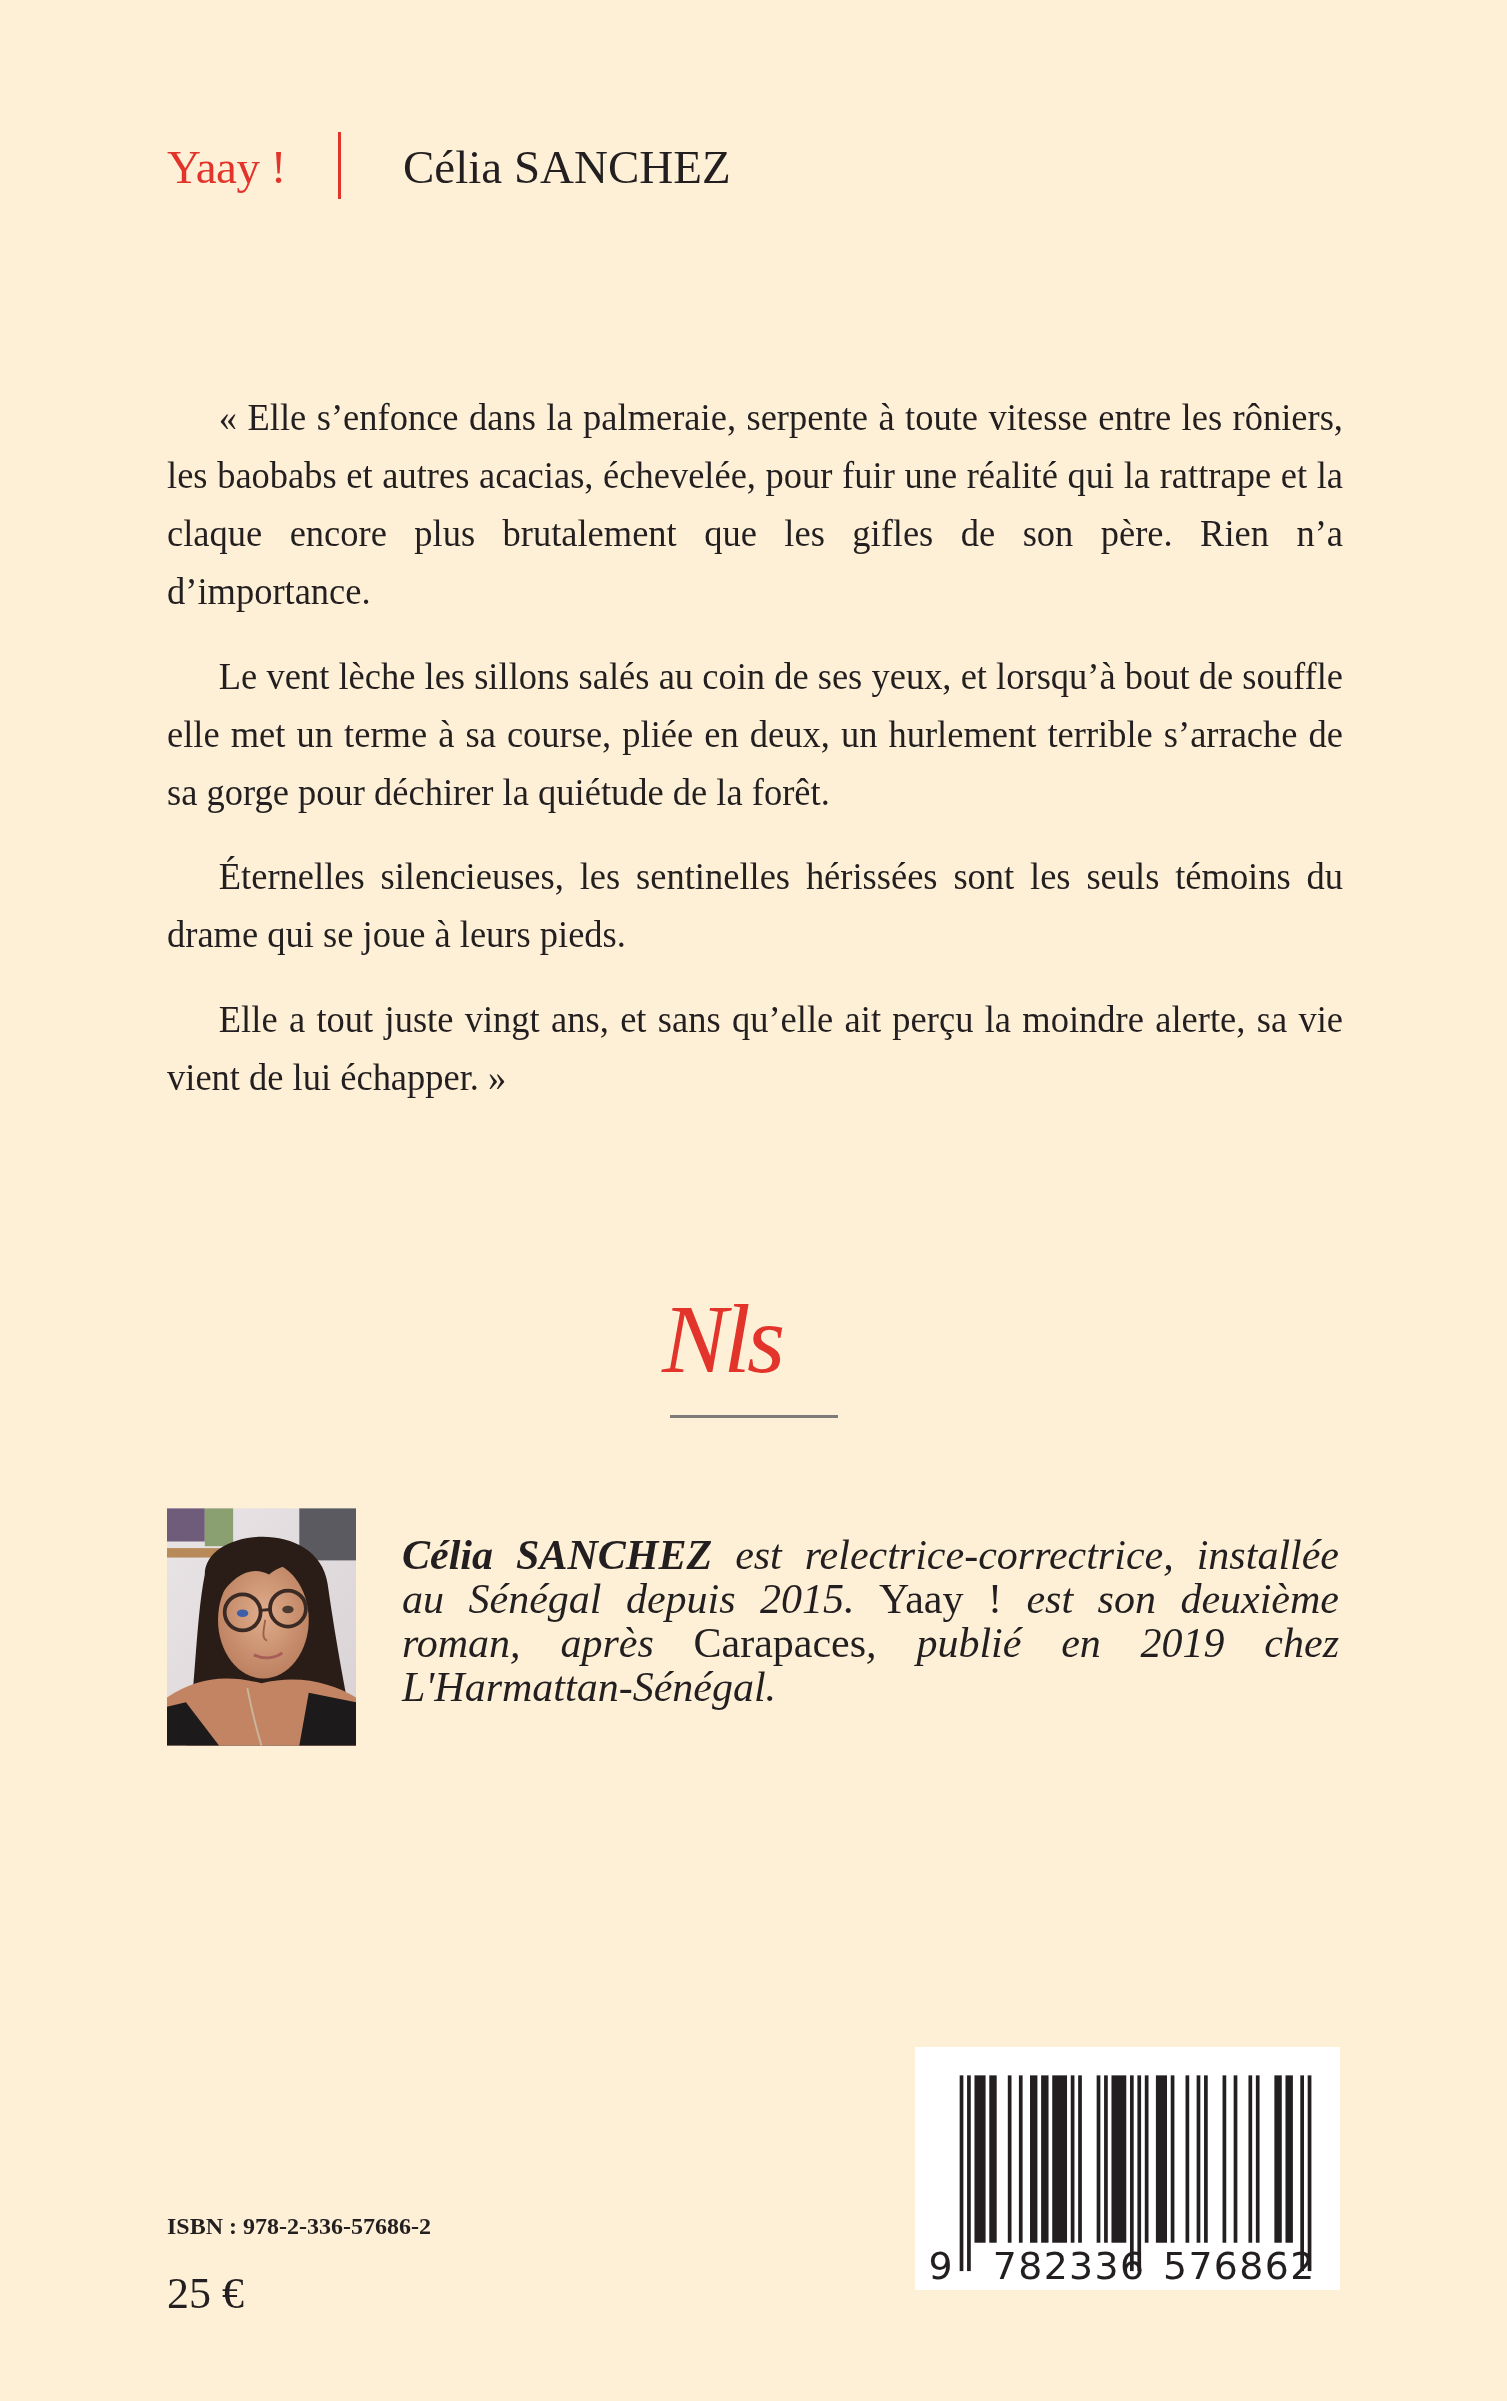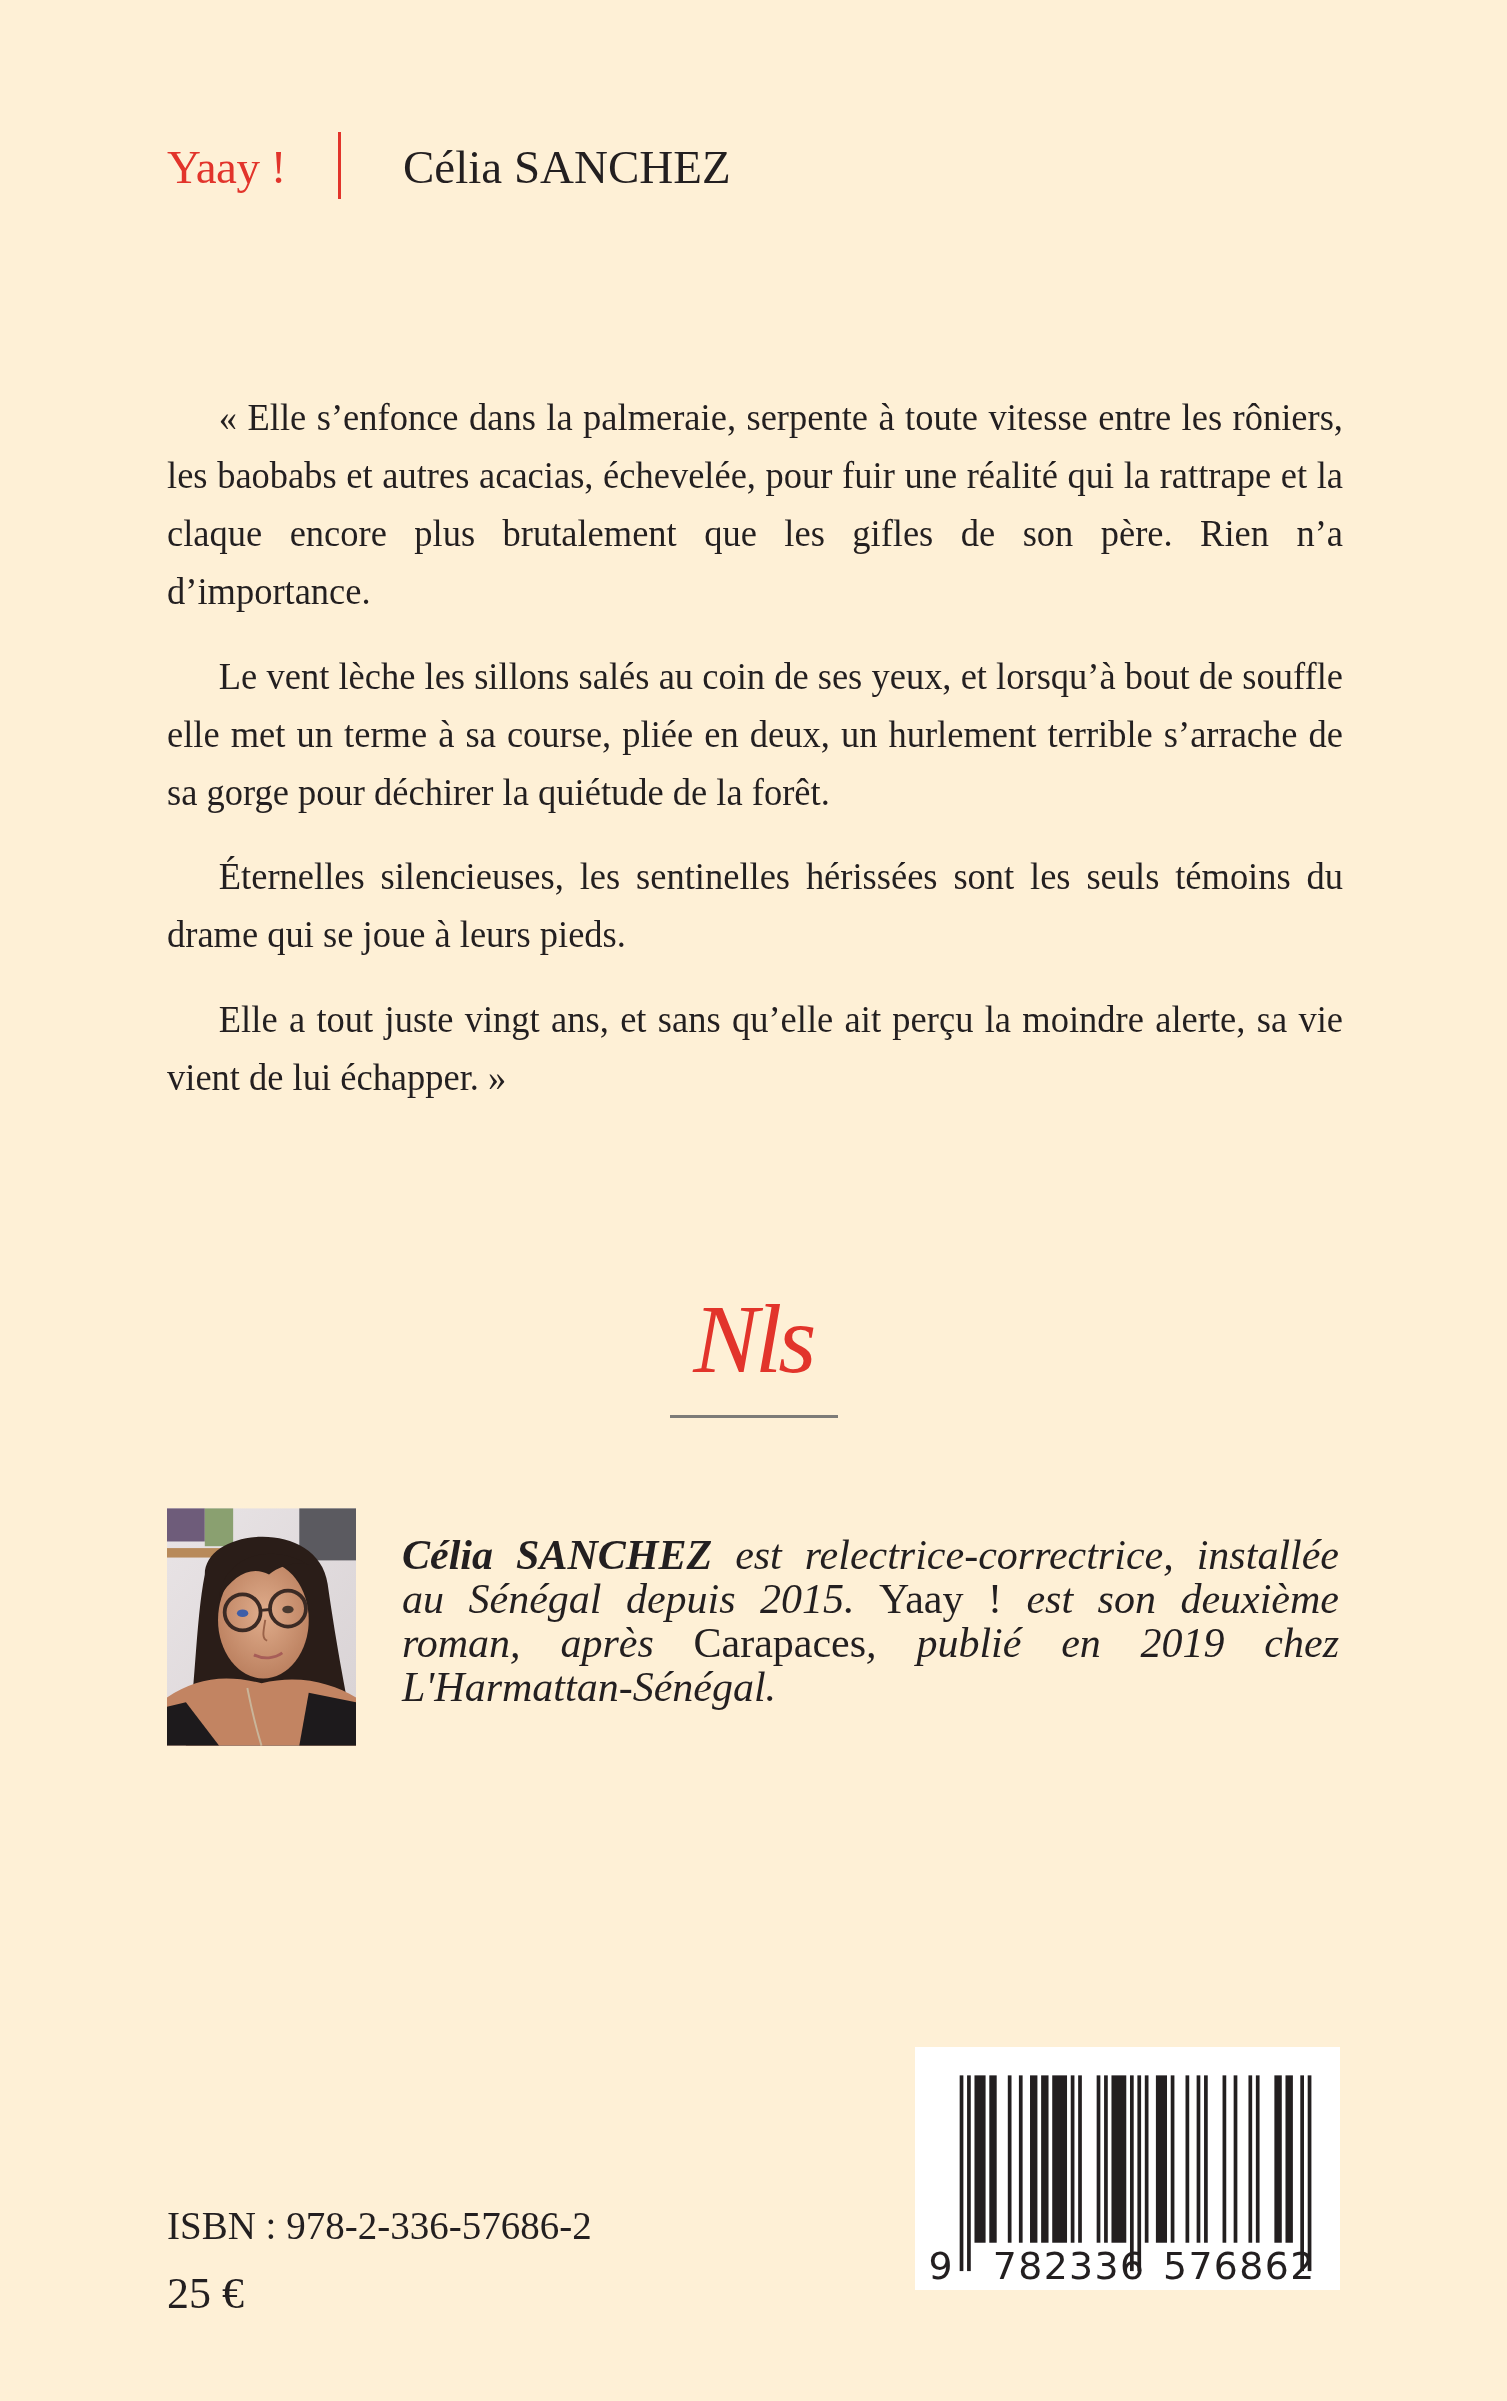--- a/index.html
+++ b/index.html
@@ -37,21 +37,20 @@
     font-size: 38px; line-height: 58px;
     text-align: justify;
     transform: scaleX(0.96); transform-origin: left top;
     width: 1225px;
   }
   .blurb p { margin: 0 0 26.5px 0; text-indent: 54px; }
 
   
   .logo {
     left: 662px; top: 1287px; width: 182px;
-    text-align: center;
     font-size: 98px; line-height: 104px;
     font-style: italic;
     color: #e2342b;
     letter-spacing: -3.8px;
   }
   .logo-rule {
     left: 670px; top: 1415px;
     width: 168px; height: 2.8px;
     background: #7d7b78;
   }
@@ -68,21 +67,21 @@
     font-style: italic;
     text-align: justify;
     text-align-last: left;
   }
   .bio b { font-weight: bold; font-style: italic; }
   .bio .upright { font-style: normal; }
 
   
   .isbn {
     left: 167px; top: 2205px;
-    font-size: 39px; line-height: 42px;
+    font-size: 24px; line-height: 42px; font-weight: bold;
   }
   .price {
     left: 167px; top: 2267px;
     font-size: 44px; line-height: 53px;
   }
 
   
   .barcode-box {
     left: 915px; top: 2047px;
     width: 425px; height: 243px;

